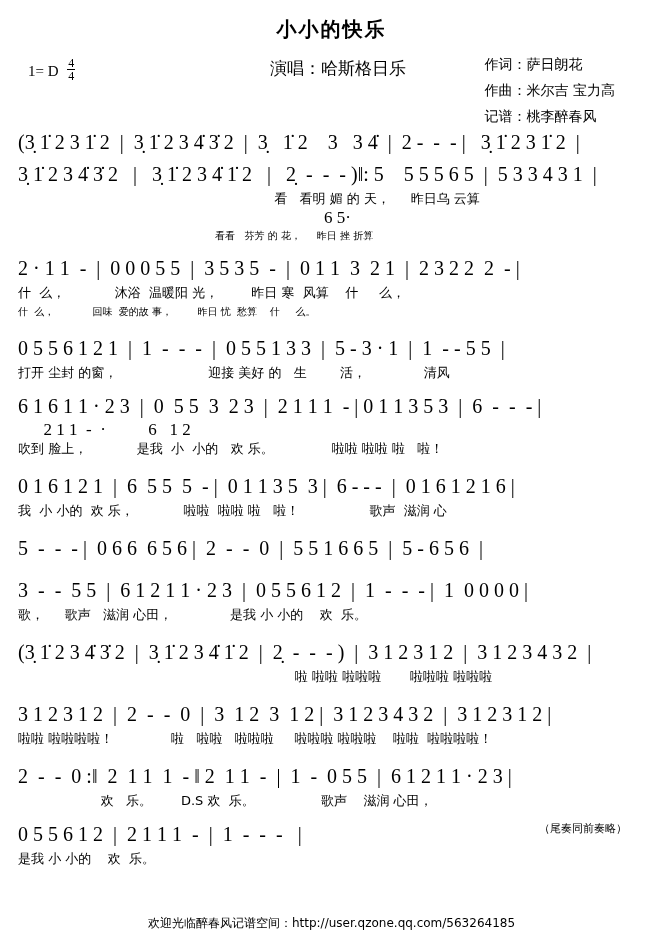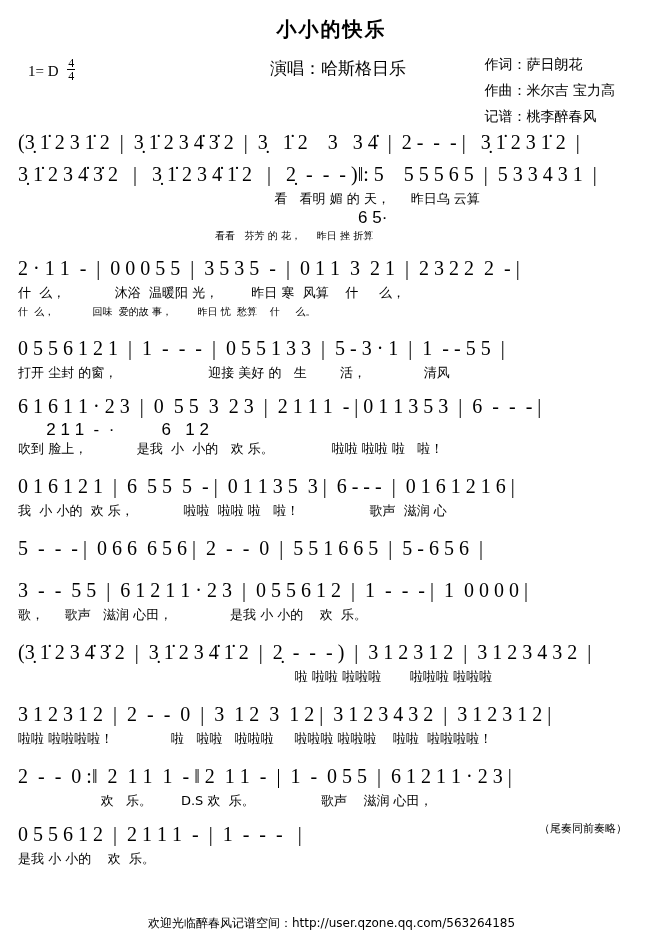--- a/index.html
+++ b/index.html
@@ -81,21 +81,21 @@
     height:20px;
   }
   .lyrics2{
     font-family:"DejaVu Sans", sans-serif;
     font-size:10px;
     white-space:pre;
     line-height:18px;
     height:18px;
   }
   .subnotes{
-    font-family:Liberation Sans, sans-serif;
+    font-family:Liberation Serif, serif;
     font-size:17px;
     white-space:pre;
     line-height:18px;
     height:18px;
   }
   .spacer6{height:6px;}
   .spacer10{height:10px;}
 
   
   .footer{

